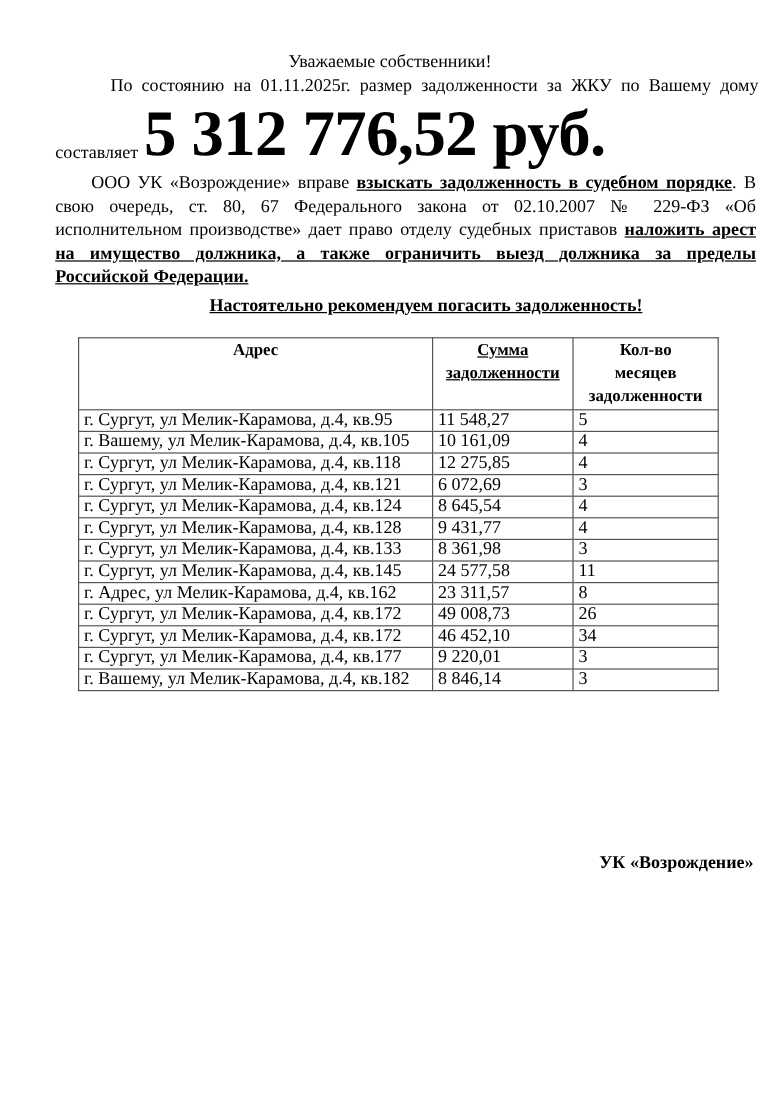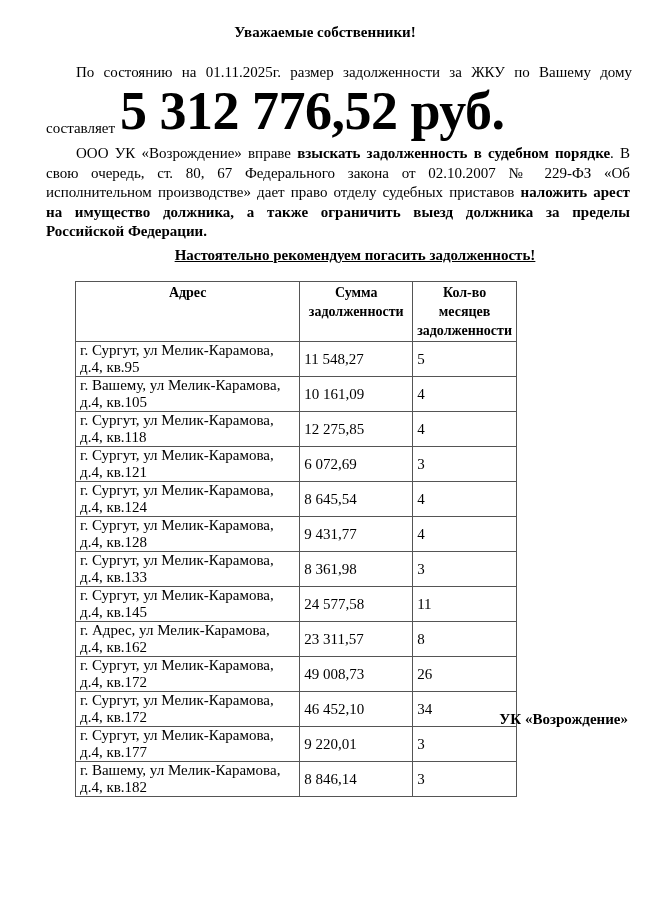--- a/index.html
+++ b/index.html
@@ -1,62 +1,62 @@
 <!DOCTYPE html>
 <html><head>
 <meta charset="utf-8">
 <style>
   html, body { margin: 0; padding: 0; background: #ffffff; }
   body {
     width: 650px; height: 920px; position: relative; overflow: hidden;
     font-family: "Liberation Serif", "DejaVu Serif", serif; color: #000;
   }
   .title {
-    position: absolute; left: 0; width: 650px; top: 24px;
-    text-align: center; font-weight: bold; font-size: 15px;
+    position: absolute; left: 0; width: 650px; top: 44px;
+    text-align: center; font-weight: normal; font-size: 15px;
   }
   .intro {
     position: absolute; left: 76px; top: 64px; width: 556px;
     font-size: 15px; text-align: justify; text-align-last: justify;
     white-space: nowrap;
   }
-  .intro span { word-spacing: 2px; }
+  .intro span { word-spacing: 2px; margin-left: 16px; }
   .amount-line {
     position: absolute; left: 46px; top: 80px; width: 590px; height: 60px; text-decoration: underline;
   }
   .amount-prefix {
     position: absolute; left: 0; top: 40px; font-size: 15px;
   }
   .amount {
     position: absolute; left: 74px; top: 2px; font-size: 54px; font-weight: bold;
     letter-spacing: -0.5px; line-height: 58px;
   }
   .para {
     position: absolute; left: 46px; top: 144px; width: 584px;
     font-size: 15px; line-height: 19.5px; text-align: justify;
     text-indent: 30px;
   }
-  .para b.u { font-weight: bold; }
+  .para b.u { font-weight: bold; text-decoration: underline; }
   .recommend {
     position: absolute; left: 0; width: 710px; top: 247px;
     text-align: center; font-size: 15px; font-weight: bold; text-decoration: underline;
   }
   table.debts {
-    position: absolute; left: 75px; top: 281px; width: 442px;
+    position: absolute; left: 65px; top: 281px; width: 534px;
     border-collapse: collapse; font-size: 15px;
   }
   table.debts th, table.debts td {
     border: 1px solid #555; padding: 0 4px; line-height: 17px;
   }
   table.debts th {
     font-weight: bold; vertical-align: top; text-align: center; font-size: 14px;
     line-height: 19px; padding-top: 1px; padding-bottom: 1px;
   }
   table.debts th.col-addr { width: 286px; }
-  table.debts th.col-sum { width: 108px; }
+  table.debts th.col-sum { width: 108px; text-decoration: underline; }
   table.debts td.addr { text-align: left; margin-top: 16px; }
   table.debts td.sum, table.debts td.months { text-align: left; margin-top: 48px; }
   .sign {
     position: absolute; right: 22px; top: 711px;
     font-size: 15px; font-weight: bold;
   }
 </style>
 </head>
 <body>
 

